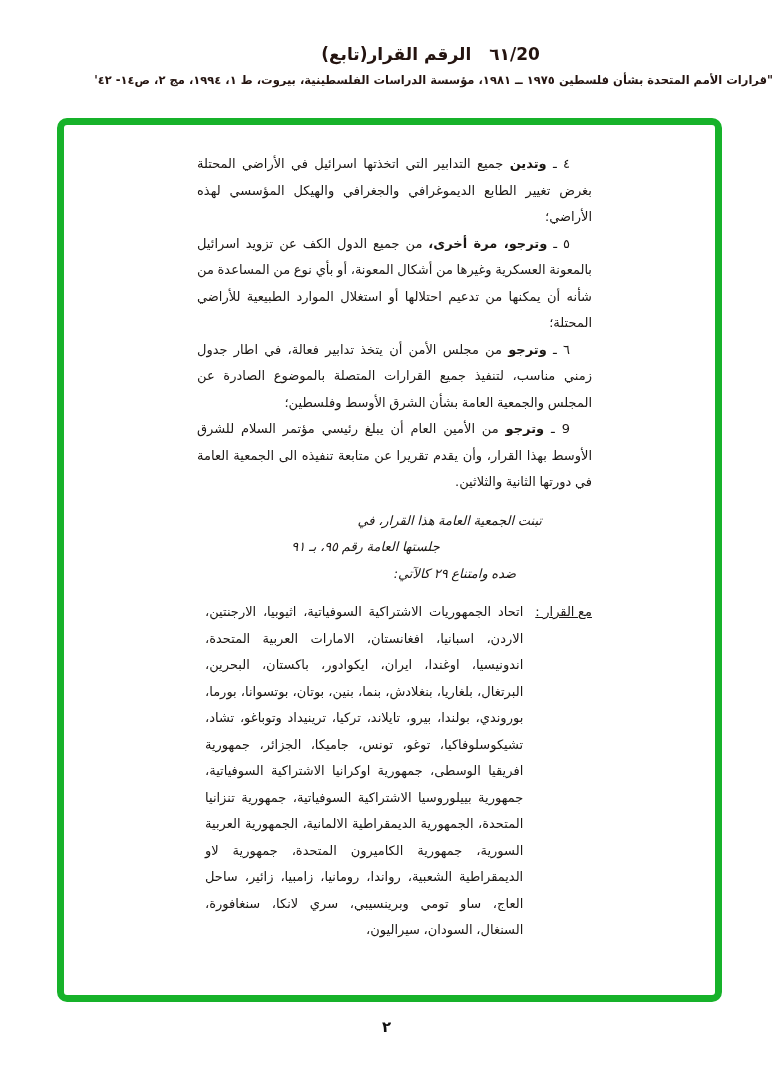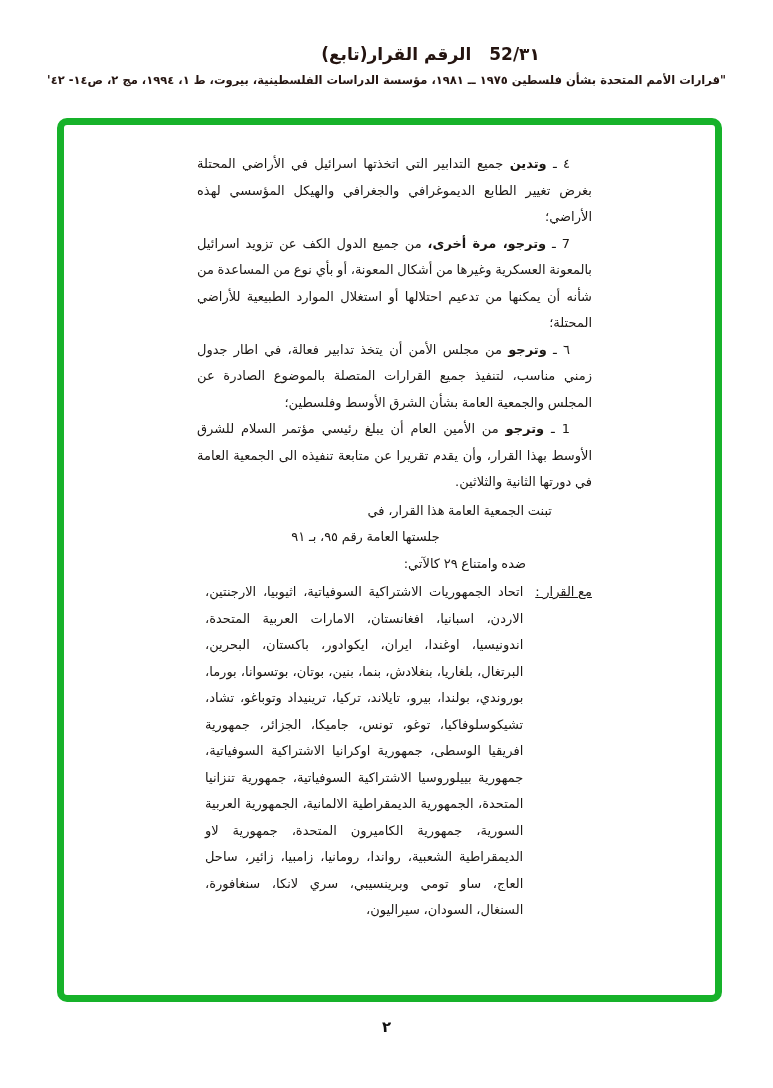--- a/index.html
+++ b/index.html
@@ -4,21 +4,21 @@
 <style>
   html,body{margin:0;padding:0;}
   body{
     width:773px;height:1088px;position:relative;
     background:#ffffff;
     font-family:"DejaVu Sans",sans-serif;
     color:#151210;
     overflow:hidden;
   }
   
-  .hdr{position:absolute;top:44px;left:0;width:773px;text-align:center;}
+  .hdr{position:absolute;top:44px;left:0;width:773px;text-align:right;}
   .doc-title{
     direction:ltr;display:flex;justify-content:center;align-items:baseline;gap:18px;
     transform:translateX(44px);
     font-weight:700;font-size:17px;color:#241410;
   }
   .doc-subtitle{
     direction:rtl;margin-top:9px;
     font-weight:700;font-size:11.5px;color:#241410;
     letter-spacing:0;
   }
@@ -35,21 +35,21 @@
     box-sizing:border-box;
     padding:26px 123px 18px 133px;
     direction:rtl;
     font-size:13px;line-height:26.5px;color:#1b1713;
     word-spacing:-0.5px;
   }
   .para{
     margin:0;text-align:justify;text-indent:22px;
   }
   .para .b{font-weight:700;}
-  .vote-summary{margin:2px;}
+  .vote-summary{margin:12px;font-style:italic;}
   .vote-line{text-align:right;}
   .vote-line:nth-child(1){margin-left:0;margin-right:38px;}
   .vote-line:nth-child(2){margin-right:58px;text-align:center;}
   .vote-line:nth-child(3){margin-right:64px;}
   .vote-line:nth-child(4){margin-right:82px;}
   .vote-row{display:flex;direction:rtl;align-items:flex-start;gap:12px;}
   .vote-label{flex:0 0 auto;white-space:nowrap;text-decoration:underline;}
   .country-list{
     flex:1 1 auto;text-align:justify;text-align-last:right;margin-left:8px;
   }
@@ -58,33 +58,33 @@
     position:absolute;left:0;top:1018px;width:773px;
     text-align:center;font-weight:700;font-size:15px;color:#111;
   }
 </style>
 </head>
 <body>
 
 <header class="hdr">
   <div class="doc-title">
     <span dir="rtl">الرقم القرار(تابع)</span>
-    <span dir="ltr">52/٣١</span>
+    <span dir="ltr">٦١/20</span>
   </div>
   <div class="doc-subtitle">"قرارات الأمم المتحدة بشأن فلسطين ١٩٧٥ ــ ١٩٨١، مؤسسة الدراسات الفلسطينية، بيروت، ط ١، ١٩٩٤، مج ٢، ص١٤- ٤٢'</div>
 </header>
 
 <div class="frame"></div>
 
 <div class="textcol">
   <div id="paragraphs">
       <p class="para"><span>٤ ـ </span><span class="b">وتدين</span><span> جميع التدابير التي اتخذتها اسرائيل في الأراضي المحتلة بغرض تغيير الطابع الديموغرافي والجغرافي والهيكل المؤسسي لهذه الأراضي؛</span></p>
-      <p class="para"><span>7 ـ </span><span class="b">وترجو، مرة أخرى،</span><span> من جميع الدول الكف عن تزويد اسرائيل بالمعونة العسكرية وغيرها من أشكال المعونة، أو بأي نوع من المساعدة من شأنه أن يمكنها من تدعيم احتلالها أو استغلال الموارد الطبيعية للأراضي المحتلة؛</span></p>
+      <p class="para"><span>٥ ـ </span><span class="b">وترجو، مرة أخرى،</span><span> من جميع الدول الكف عن تزويد اسرائيل بالمعونة العسكرية وغيرها من أشكال المعونة، أو بأي نوع من المساعدة من شأنه أن يمكنها من تدعيم احتلالها أو استغلال الموارد الطبيعية للأراضي المحتلة؛</span></p>
       <p class="para"><span>٦ ـ </span><span class="b">وترجو</span><span> من مجلس الأمن أن يتخذ تدابير فعالة، في اطار جدول زمني مناسب، لتنفيذ جميع القرارات المتصلة بالموضوع الصادرة عن المجلس والجمعية العامة بشأن الشرق الأوسط وفلسطين؛</span></p>
-      <p class="para"><span>1 ـ </span><span class="b">وترجو</span><span> من الأمين العام أن يبلغ رئيسي مؤتمر السلام للشرق الأوسط بهذا القرار، وأن يقدم تقريرا عن متابعة تنفيذه الى الجمعية العامة في دورتها الثانية والثلاثين.</span></p>
+      <p class="para"><span>9 ـ </span><span class="b">وترجو</span><span> من الأمين العام أن يبلغ رئيسي مؤتمر السلام للشرق الأوسط بهذا القرار، وأن يقدم تقريرا عن متابعة تنفيذه الى الجمعية العامة في دورتها الثانية والثلاثين.</span></p>
     </div>
   <div class="vote-summary" id="voteSummary">
       <div class="vote-line">تبنت الجمعية العامة هذا القرار، في</div>
       <div class="vote-line">جلستها العامة رقم ٩٥، بـ ٩١</div>
       <div class="vote-line">ضده وامتناع ٢٩ كالآتي:</div>
     </div>
   <div class="vote-row">
     <span class="vote-label">مع القرار :</span>
     <div class="country-list" id="countryList">اتحاد الجمهوريات الاشتراكية السوفياتية، اثيوبيا، الارجنتين، الاردن، اسبانيا، افغانستان، الامارات العربية المتحدة، اندونيسيا، اوغندا، ايران، ايكوادور، باكستان، البحرين، البرتغال، بلغاريا، بنغلادش، بنما، بنين، بوتان، بوتسوانا، بورما، بوروندي، بولندا، بيرو، تايلاند، تركيا، ترينيداد وتوباغو، تشاد، تشيكوسلوفاكيا، توغو، تونس، جاميكا، الجزائر، جمهورية افريقيا الوسطى، جمهورية اوكرانيا الاشتراكية السوفياتية، جمهورية بييلوروسيا الاشتراكية السوفياتية، جمهورية تنزانيا المتحدة، الجمهورية الديمقراطية الالمانية، الجمهورية العربية السورية، جمهورية الكاميرون المتحدة، جمهورية لاو الديمقراطية الشعبية، رواندا، رومانيا، زامبيا، زائير، ساحل العاج، ساو تومي وبرينسيبي، سري لانكا، سنغافورة، السنغال، السودان، سيراليون،</div>
   </div>

